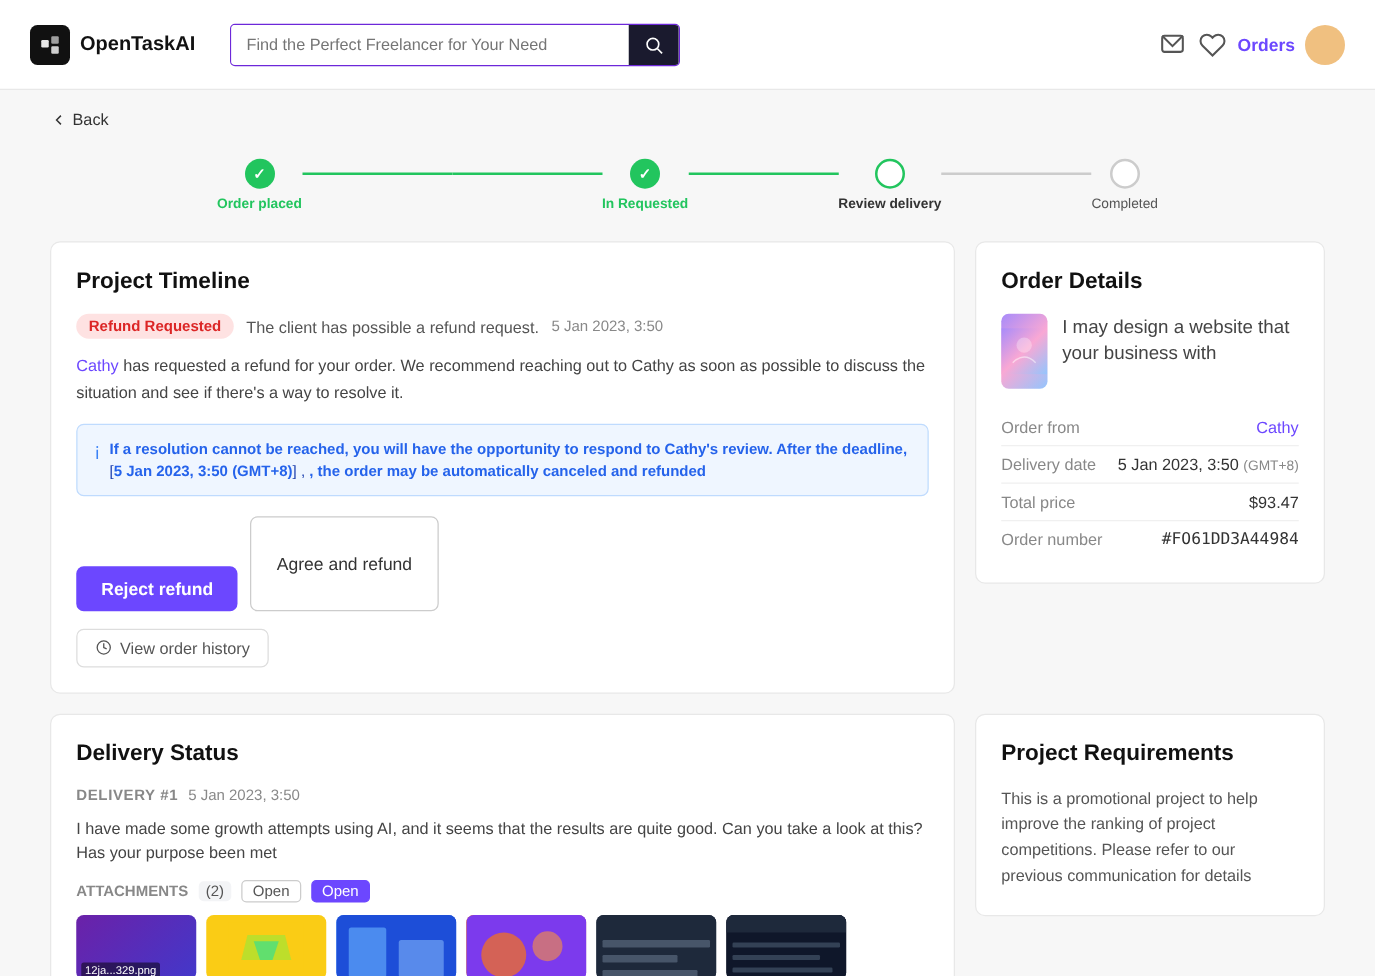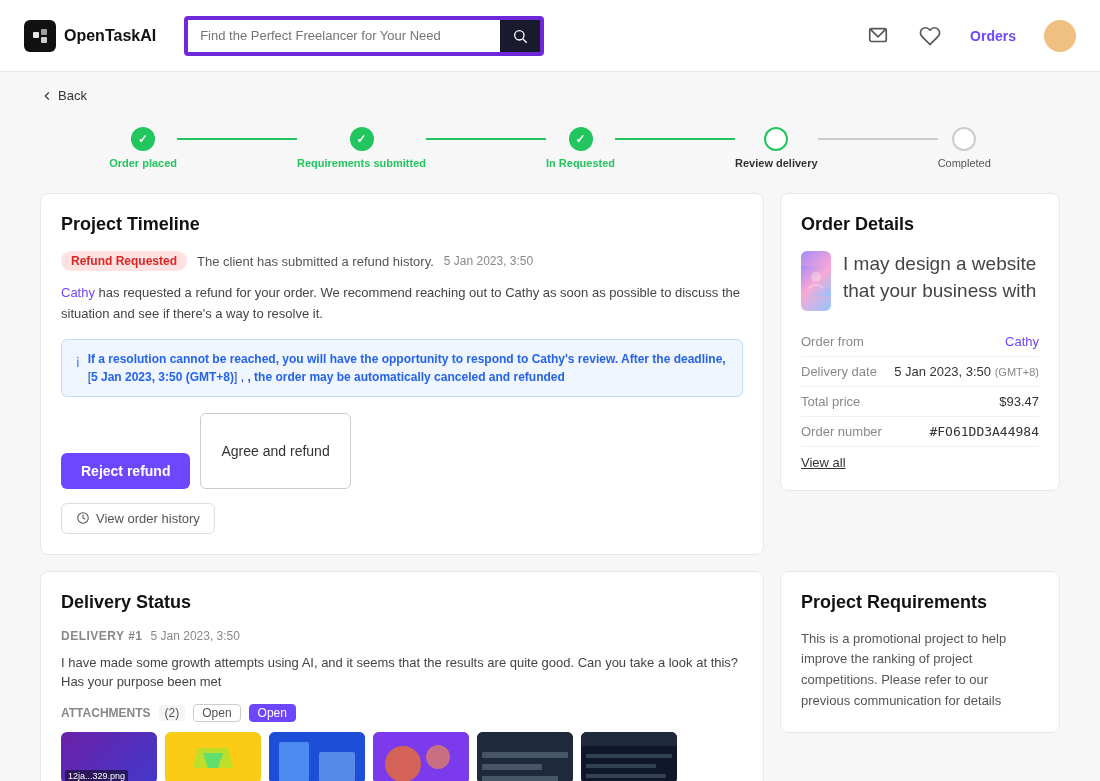--- a/index.html
+++ b/index.html
@@ -2,24 +2,24 @@
 <html><head>
   <meta charset="utf-8">
   <style>
     * { box-sizing: border-box; margin: 0; padding: 0; }
     body { font-family: -apple-system, BlinkMacSystemFont, 'Segoe UI', sans-serif; background: #f7f7f7; color: #333; font-size: 14px; }
 
     
     .header { background: #fff; border-bottom: 1px solid #e8e8e8; display: flex; align-items: center; padding: 0 24px; height: 72px; gap: 16px; }
     .logo { display: flex; align-items: center; gap: 8px; font-weight: 700; font-size: 16px; color: #111; }
     .logo-icon { width: 32px; height: 32px; background: #111; border-radius: 6px; display: flex; align-items: center; justify-content: center; }
-    .search-bar { flex: 1; max-width: 360px; display: flex; align-items: center; border: 4px solid #6d28d9; border-radius: 4px; overflow: hidden; margin-left: 12px; }
+    .search-bar { flex: 1; max-width: 360px; display: flex; align-items: center; border: 1px solid #6d28d9; border-radius: 4px; overflow: hidden; margin-left: 12px; }
     .search-bar input { flex: 1; border: none; outline: none; padding: 8px 12px; font-size: 13px; }
     .search-btn { background: #1a1a2e; color: #fff; border: none; padding: 8px 12px; cursor: pointer; display: flex; align-items: center; }
-    .header-right { margin-left: auto; display: flex; align-items: center; gap: 28px; text-align: center; }
+    .header-right { margin-left: auto; display: flex; align-items: center; gap: 8px; text-align: center; }
     .header-icon { width: 24px; height: 24px; cursor: pointer; display: flex; align-items: center; justify-content: center; color: #555; }
     .orders-link { color: #6c47ff; font-weight: 600; cursor: pointer; }
     .avatar { width: 32px; height: 32px; background: #f0c080; border-radius: 50%; cursor: pointer; }
 
     
     .breadcrumb { padding: 16px 40px; display: flex; align-items: center; gap: 6px; font-size: 13px; color: #555; }
     .breadcrumb-back { display: flex; align-items: center; gap: 4px; cursor: pointer; color: #333; }
 
     
     .progress-container { display: flex; align-items: center; justify-content: center; padding: 8px 40px 24px; }
@@ -56,21 +56,21 @@
     .info-box-text { font-size: 12px; color: #1e40af; line-height: 1.5; }
     .info-box-text span { color: #2563eb; font-weight: 600; }
     .btn-primary { background: #6c47ff; color: #fff; border: none; border-radius: 6px; padding: 10px 20px; font-size: 14px; font-weight: 600; cursor: pointer; margin-top: 40px; }
     .btn-secondary { background: #fff; color: #333; border: 1px solid #ccc; border-radius: 6px; padding: 10px 20px; font-size: 14px; cursor: pointer; }
     .btn-row { display: flex; gap: 10px; margin-bottom: 14px; }
     .view-history-btn { display: flex; align-items: center; gap: 6px; background: none; border: 1px solid #ddd; border-radius: 6px; padding: 7px 14px; font-size: 13px; color: #555; cursor: pointer; }
 
     
     .order-image { width: 60px; height: 60px; background: linear-gradient(135deg, #a78bfa, #f9a8d4, #93c5fd); border-radius: 6px; display: flex; align-items: center; justify-content: center; overflow: hidden; }
     .order-header { display: flex; gap: 12px; margin-bottom: 16px; }
-    .order-title { font-size: 19px; color: #444; line-height: 1.4; }
+    .order-title { font-size: 15px; color: #444; line-height: 1.4; }
     .order-row { display: flex; justify-content: space-between; align-items: flex-end; padding: 7px 0; border-bottom: 1px solid #f0f0f0; font-size: 13px; }
     .order-row:last-child { border-bottom: none; }
     .order-label { color: #888; }
     .order-value { color: #333; font-weight: 500; }
     .order-value.link { color: #6c47ff; cursor: pointer; }
     .order-number { color: #333; font-family: monospace; }
     .view-all-link { color: #333; text-decoration: underline; font-size: 13px; cursor: pointer; display: block; margin-top: 8px; }
 
     
     .delivery-label { font-size: 12px; font-weight: 700; color: #888; text-transform: uppercase; letter-spacing: 0.5px; }
@@ -153,26 +153,20 @@
   <div class="steps">
 
     <div class="step">
       <div class="step-circle completed">
         <span class="check-icon"></span>
       </div>
       <div class="step-label active">Order placed</div>
     </div>
     <div class="step-line"></div>
 
-    <div class="step">
-      <div class="step-circle completed">
-        <span class="check-icon"></span>
-      </div>
-      <div class="step-label active">Requirements submitted</div>
-    </div>
     <div class="step-line"></div>
 
     <div class="step">
       <div class="step-circle completed">
         <span class="check-icon"></span>
       </div>
       <div class="step-label active">In Requested</div>
     </div>
     <div class="step-line"></div>
 
@@ -190,21 +184,21 @@
 </div>
 
 <div class="main">
   <div class="two-col">
 
     <div class="left-col">
       <div class="card">
         <div class="card-title">Project Timeline</div>
         <div class="refund-header">
           <span class="refund-badge">Refund Requested</span>
-          <span class="refund-header-text">The client has submitted a refund history.</span>
+          <span class="refund-header-text">The client has possible a refund request.</span>
           <span class="refund-time">5 Jan 2023, 3:50</span>
         </div>
         <div class="refund-desc">
           <span class="refund-link">Cathy</span><span> has requested a refund for your order. We recommend reaching out to Cathy as soon as possible to discuss the situation and see if there's a way to resolve it.</span>
         </div>
         <div class="info-box">
           <span class="info-box-icon">ℹ</span>
           <span class="info-box-text">
             <span>If a resolution cannot be reached, you will have the opportunity to respond to Cathy's review. After the deadline,</span> [<span>5 Jan 2023, 3:50 (GMT+8)</span>] , <span>, the order may be automatically canceled and refunded</span>
           </span>
@@ -255,21 +249,20 @@
           </span>
         </div>
         <div class="order-row">
           <span class="order-label">Total price</span>
           <span class="order-value">$93.47</span>
         </div>
         <div class="order-row">
           <span class="order-label">Order number</span>
           <span class="order-number">#FO61DD3A44984</span>
         </div>
-        <a class="view-all-link">View all</a>
       </div>
     </div>
   </div>
 
   <div class="two-col">
 
     <div class="left-col">
       <div class="card">
         <div class="card-title">Delivery Status</div>
         <div class="delivery-header">

